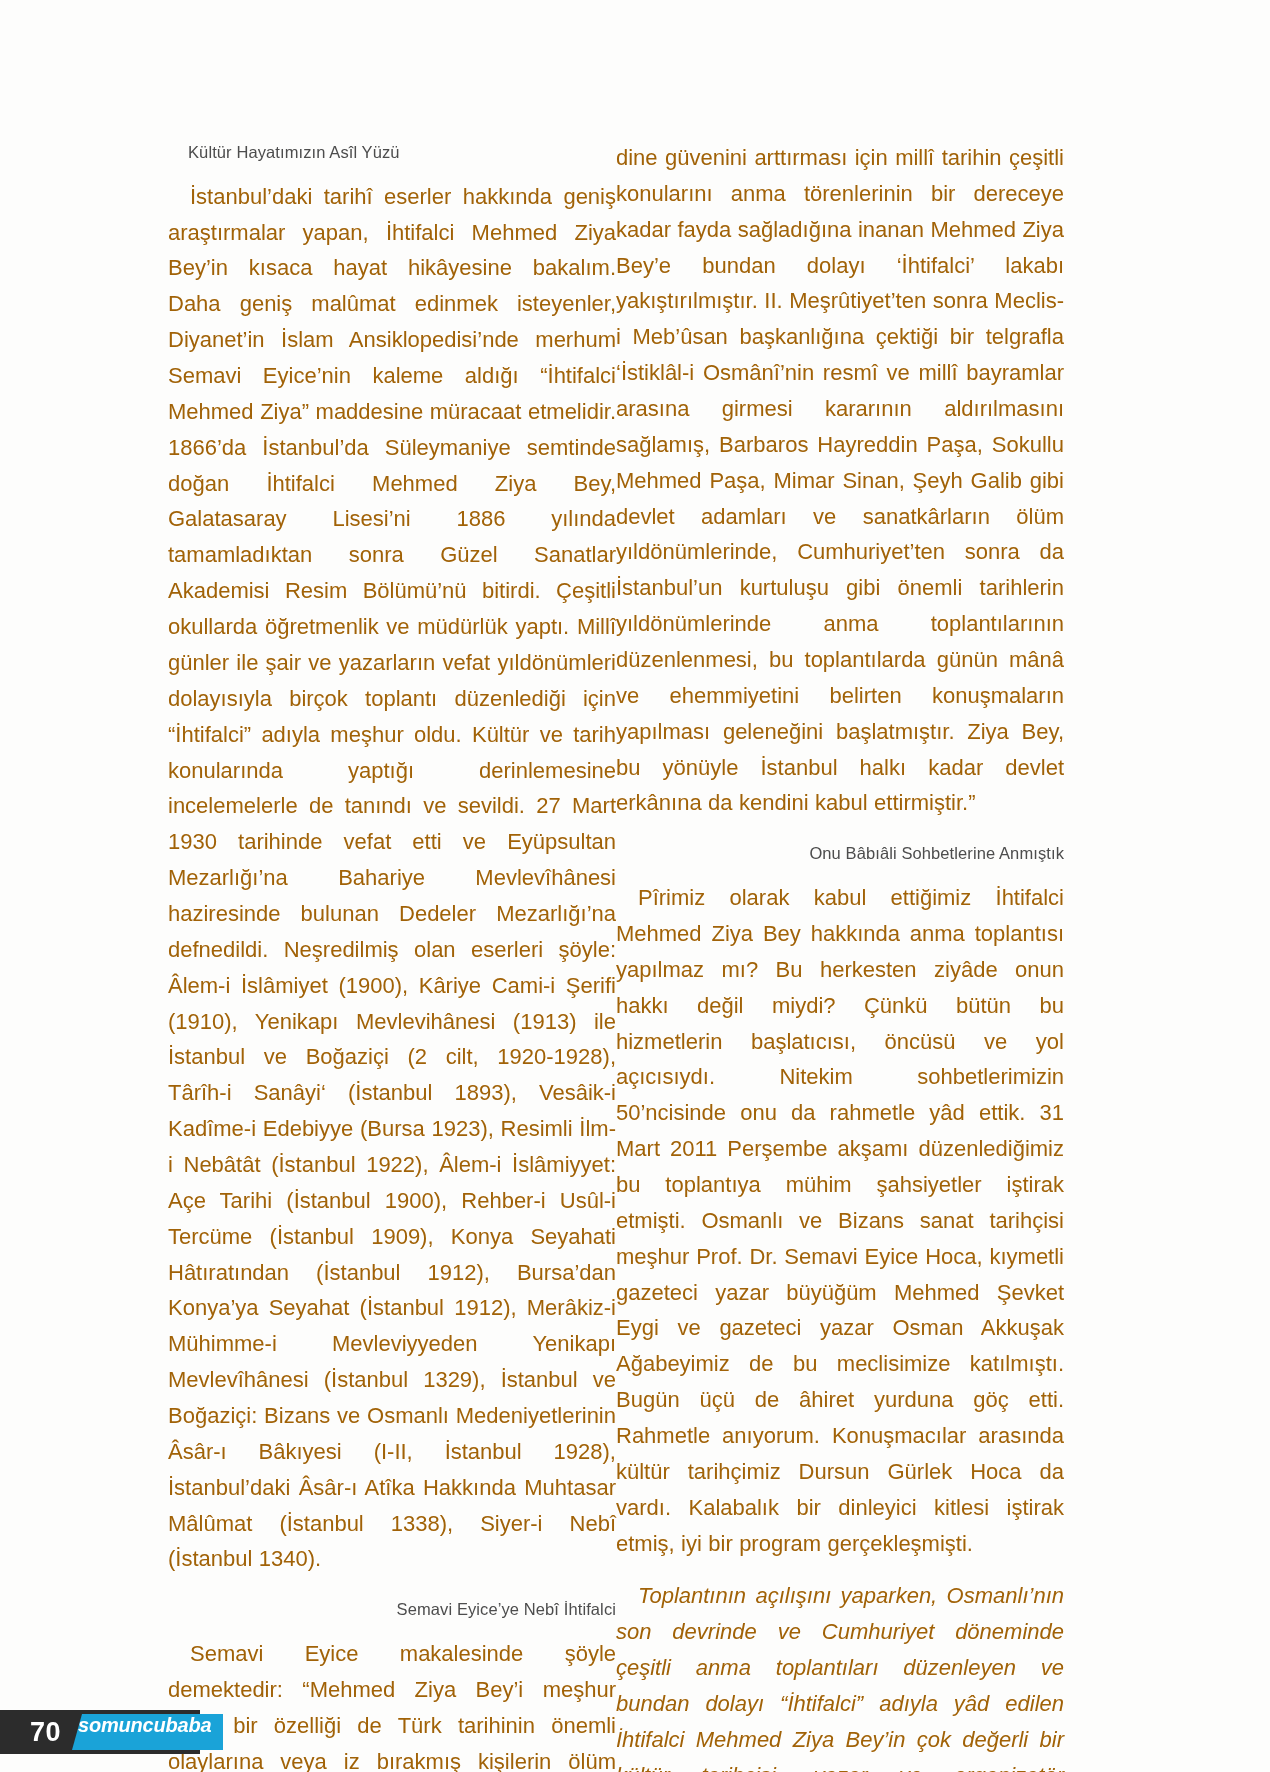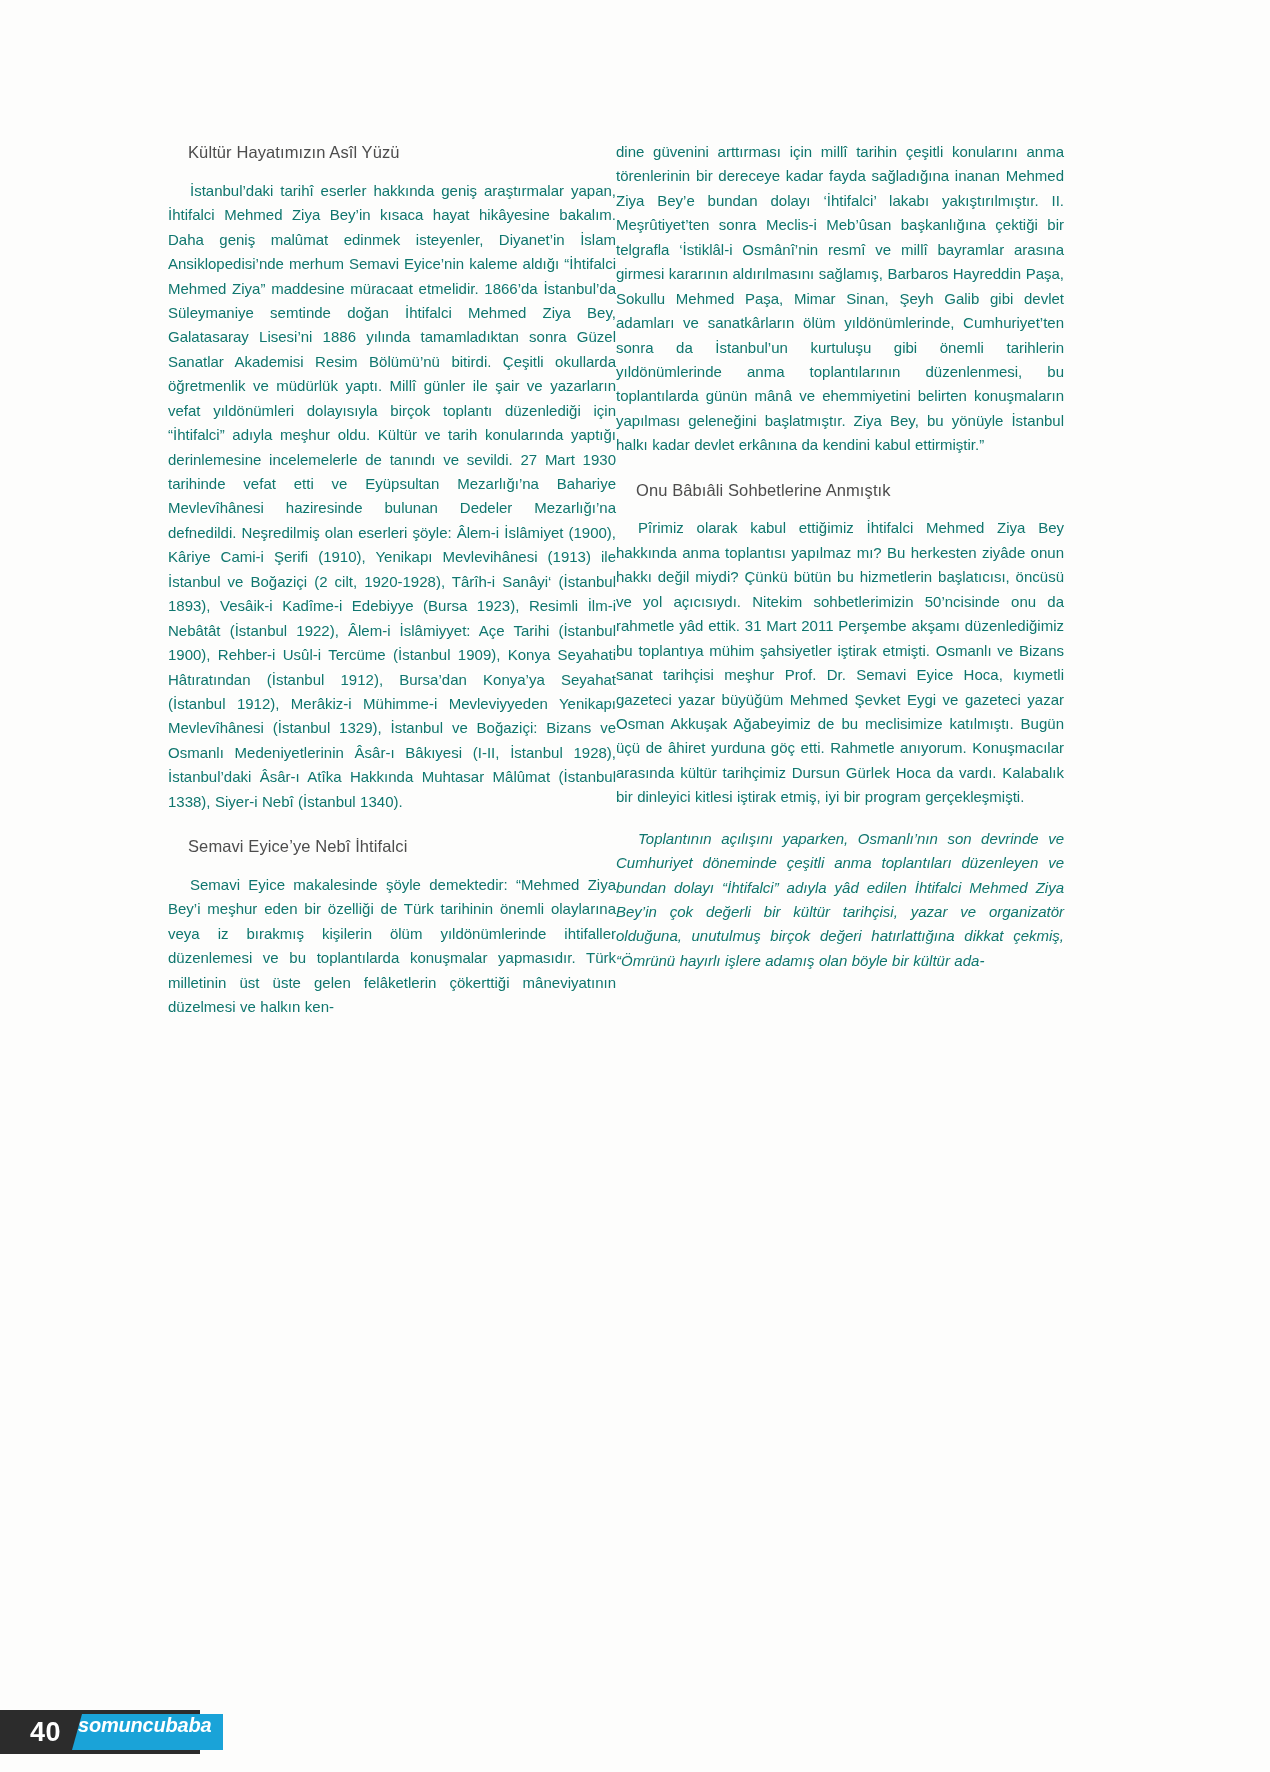--- a/index.html
+++ b/index.html
@@ -35,37 +35,38 @@
     color: #4d4d4d;
     letter-spacing: 0.1px;
     margin: 0 0 14px 0;
     padding-left: 20px;
     line-height: 1.5;
   }
   .subhead.tight-top {
     margin-top: 18px;
   }
   p.body {
-    font-size: 15px;
+    font-size: 22px;
     line-height: 1.63;
     text-align: justify;
     text-justify: inter-word;
     margin: 0 0 0 0;
-    color: #0f766e;
+    color: #a16207;
     word-spacing: 0.3px;
   }
   p.body.indent {
     text-indent: 22px;
   }
   p.body + p.body {
     margin-top: 17px;
     font-style: italic;
   }
   .col p.body + .subhead {
     margin-top: 20px;
+    text-align: right;
   }
   .footer {
     position: absolute;
     left: 0;
     bottom: 0;
     width: 100%;
     height: 88px;
   }
   .footer-bar {
     position: absolute;
@@ -120,20 +121,20 @@
       <p class="body">dine güvenini arttırması için millî tarihin çeşitli konularını anma törenlerinin bir dereceye kadar fayda sağladığına inanan Mehmed Ziya Bey’e bundan dolayı ‘İhtifalci’ lakabı yakıştırılmıştır. II. Meşrûtiyet’ten sonra Meclis-i Meb’ûsan başkanlığına çektiği bir telgrafla ‘İstiklâl-i Osmânî’nin resmî ve millî bayramlar arasına girmesi kararının aldırılmasını sağlamış, Barbaros Hayreddin Paşa, Sokullu Mehmed Paşa, Mimar Sinan, Şeyh Galib gibi devlet adamları ve sanatkârların ölüm yıldönümlerinde, Cumhuriyet’ten sonra da İstanbul’un kurtuluşu gibi önemli tarihlerin yıldönümlerinde anma toplantılarının düzenlenmesi, bu toplantılarda günün mânâ ve ehemmiyetini belirten konuşmaların yapılması geleneğini başlatmıştır. Ziya Bey, bu yönüyle İstanbul halkı kadar devlet erkânına da kendini kabul ettirmiştir.”</p>
       <div class="subhead tight-top">Onu Bâbıâli Sohbetlerine Anmıştık</div>
       <p class="body indent">Pîrimiz olarak kabul ettiğimiz İhtifalci Mehmed Ziya Bey hakkında anma toplantısı yapılmaz mı? Bu herkesten ziyâde onun hakkı değil miydi? Çünkü bütün bu hizmetlerin başlatıcısı, öncüsü ve yol açıcısıydı. Nitekim sohbetlerimizin 50’ncisinde onu da rahmetle yâd ettik. 31 Mart 2011 Perşembe akşamı düzenlediğimiz bu toplantıya mühim şahsiyetler iştirak etmişti. Osmanlı ve Bizans sanat tarihçisi meşhur Prof. Dr. Semavi Eyice Hoca, kıymetli gazeteci yazar büyüğüm Mehmed Şevket Eygi ve gazeteci yazar Osman Akkuşak Ağabeyimiz de bu meclisimize katılmıştı. Bugün üçü de âhiret yurduna göç etti. Rahmetle anıyorum. Konuşmacılar arasında kültür tarihçimiz Dursun Gürlek Hoca da vardı. Kalabalık bir dinleyici kitlesi iştirak etmiş, iyi bir program gerçekleşmişti.</p>
       <p class="body indent">Toplantının açılışını yaparken, Osmanlı’nın son devrinde ve Cumhuriyet döneminde çeşitli anma toplantıları düzenleyen ve bundan dolayı “İhtifalci” adıyla yâd edilen İhtifalci Mehmed Ziya Bey’in çok değerli bir kültür tarihçisi, yazar ve organizatör olduğuna, unutulmuş birçok değeri hatırlattığına dikkat çekmiş, “Ömrünü hayırlı işlere adamış olan böyle bir kültür ada-</p>
     </div>
 
   </div>
 
   <div class="footer">
     <div class="footer-bar">
-      <span class="page-number">40</span>
+      <span class="page-number">70</span>
     </div>
     <div class="brand-chip">
       <span class="brand-text">somuncubaba</span>
     </div>
   </div>
 
 </div>
 
 </body></html>

